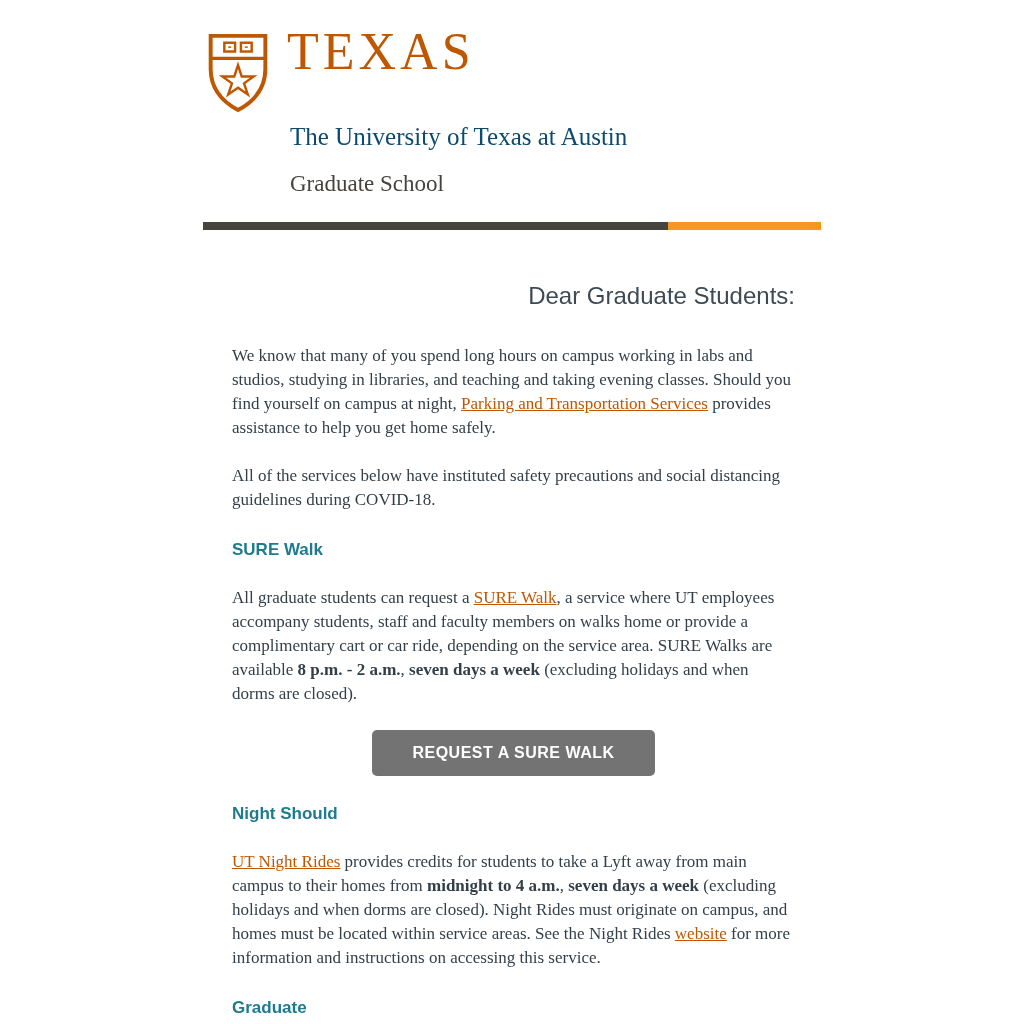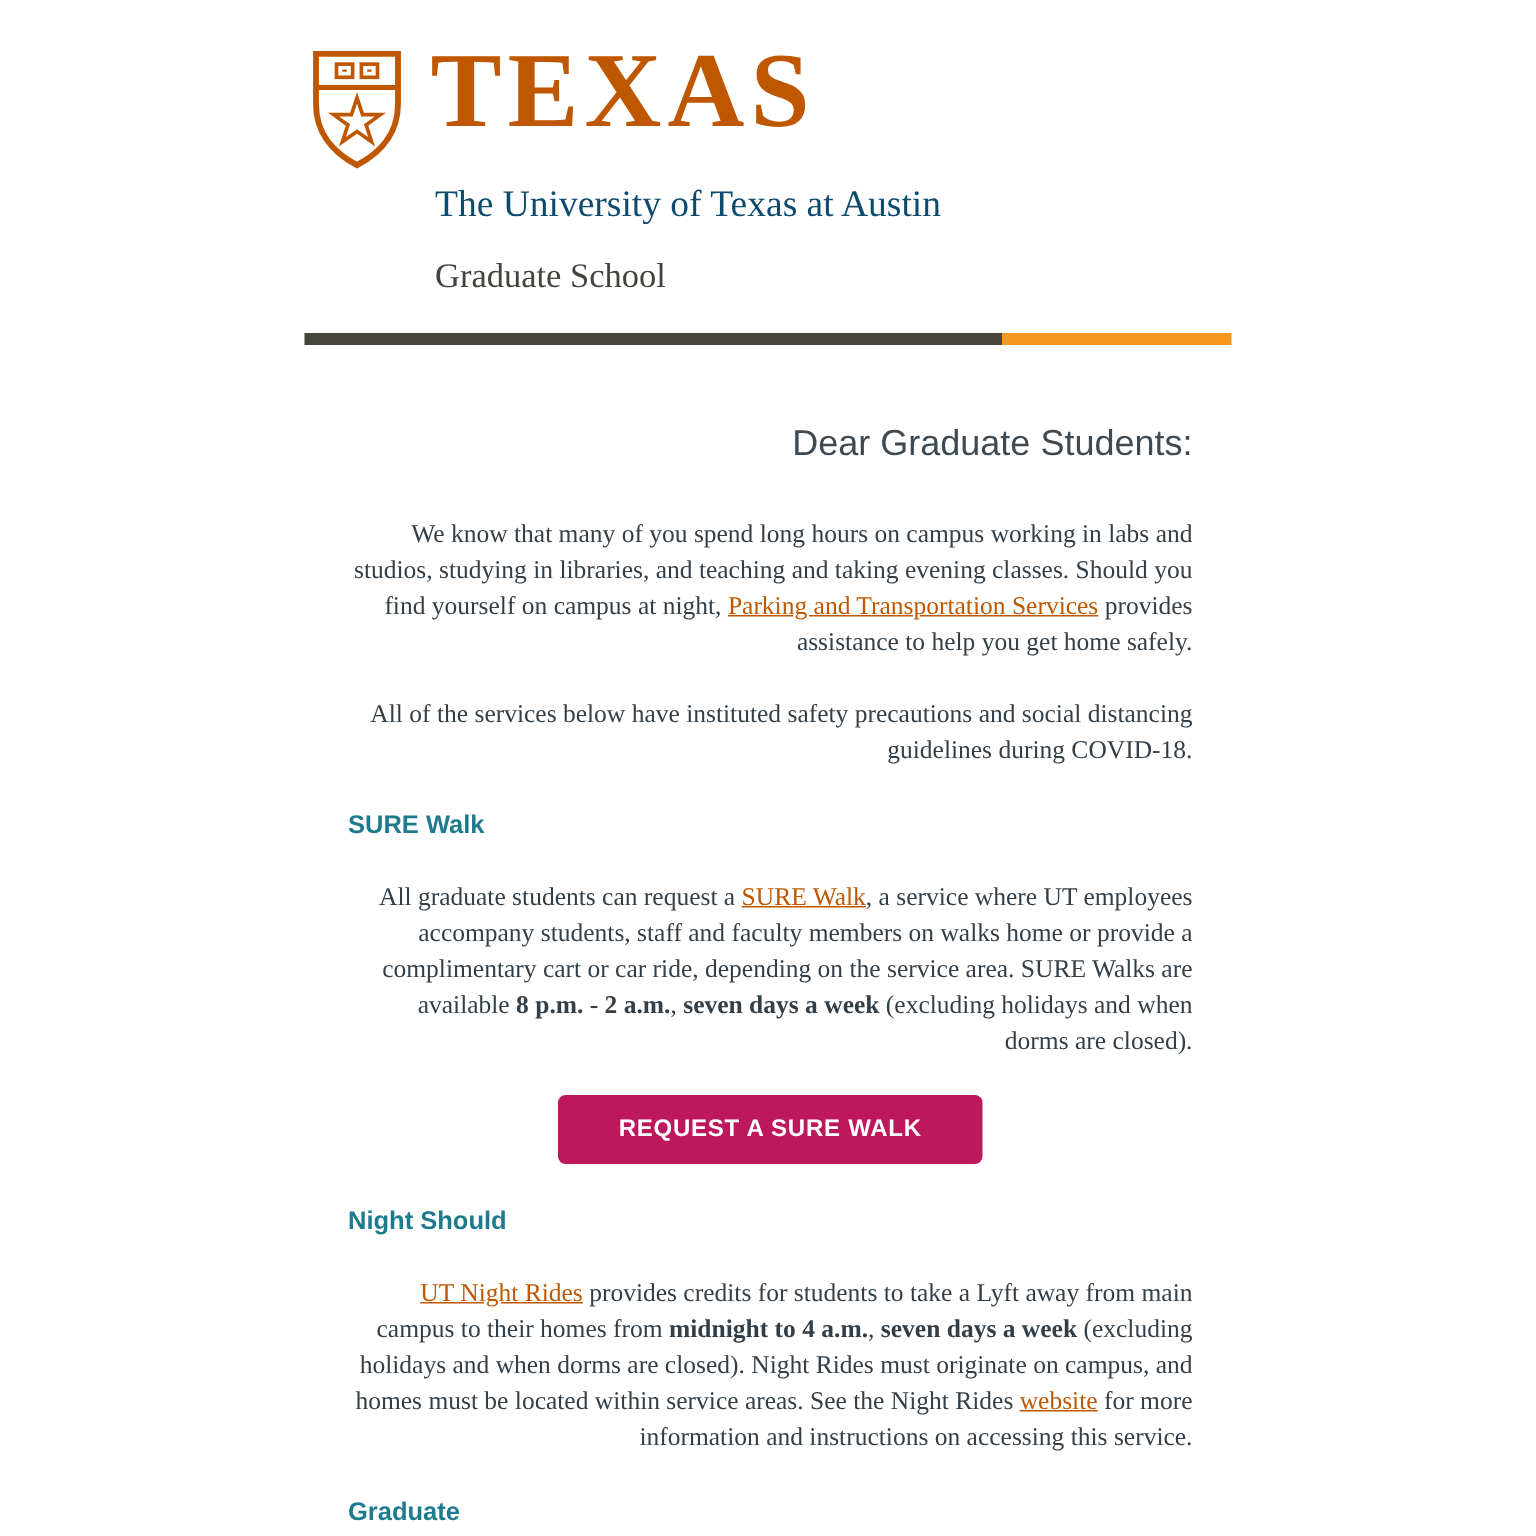--- a/index.html
+++ b/index.html
@@ -22,27 +22,27 @@
     padding-left: 2px;
   }
   .shield {
     width: 66px;
     height: 82px;
     flex: 0 0 66px;
     margin-top: 4px;
   }
   .wordmark {
     font-family: "Liberation Serif", serif;
-    font-size: 71px;
+    font-size: 52px;
     line-height: 1;
     letter-spacing: 4px;
     color: #bf5700;
     margin-left: 16px;
     margin-top: -2px;
-    font-weight: 700;
+    font-weight: 400;
   }
   .sub-lines {
     margin-left: 87px;
     margin-top: 8px;
   }
   .university-line {
     font-family: "Liberation Serif", serif;
     font-size: 25px;
     color: #0c4a6e;
     line-height: 1.2;
@@ -73,38 +73,37 @@
     font-weight: 400;
     color: #3e4a53;
     margin-bottom: 34px;
     text-align: right;
   }
   .para {
     font-size: 17px;
     line-height: 24px;
     margin-bottom: 24px;
     color: #333f48;
-    text-align: right;
   }
   .para a.inline-link {
     color: #bf5700;
     text-decoration: underline;
   }
   .para strong { font-weight: bold; }
   .section-heading {
     font-family: "Liberation Sans", sans-serif;
     font-size: 17px;
     font-weight: bold;
     color: #1e7b8d;
     margin: 28px 0 26px 0;
   }
   .cta-button {
     display: block;
     margin: 20px auto 28px auto;
-    background: #be185d;
+    background: #737373;
     color: #ffffff;
     border: none;
     border-radius: 5px;
     padding: 14px 40px;
     font-family: "Liberation Sans", sans-serif;
     font-size: 16px;
     font-weight: bold;
     letter-spacing: 0.5px;
     cursor: pointer;
   }

